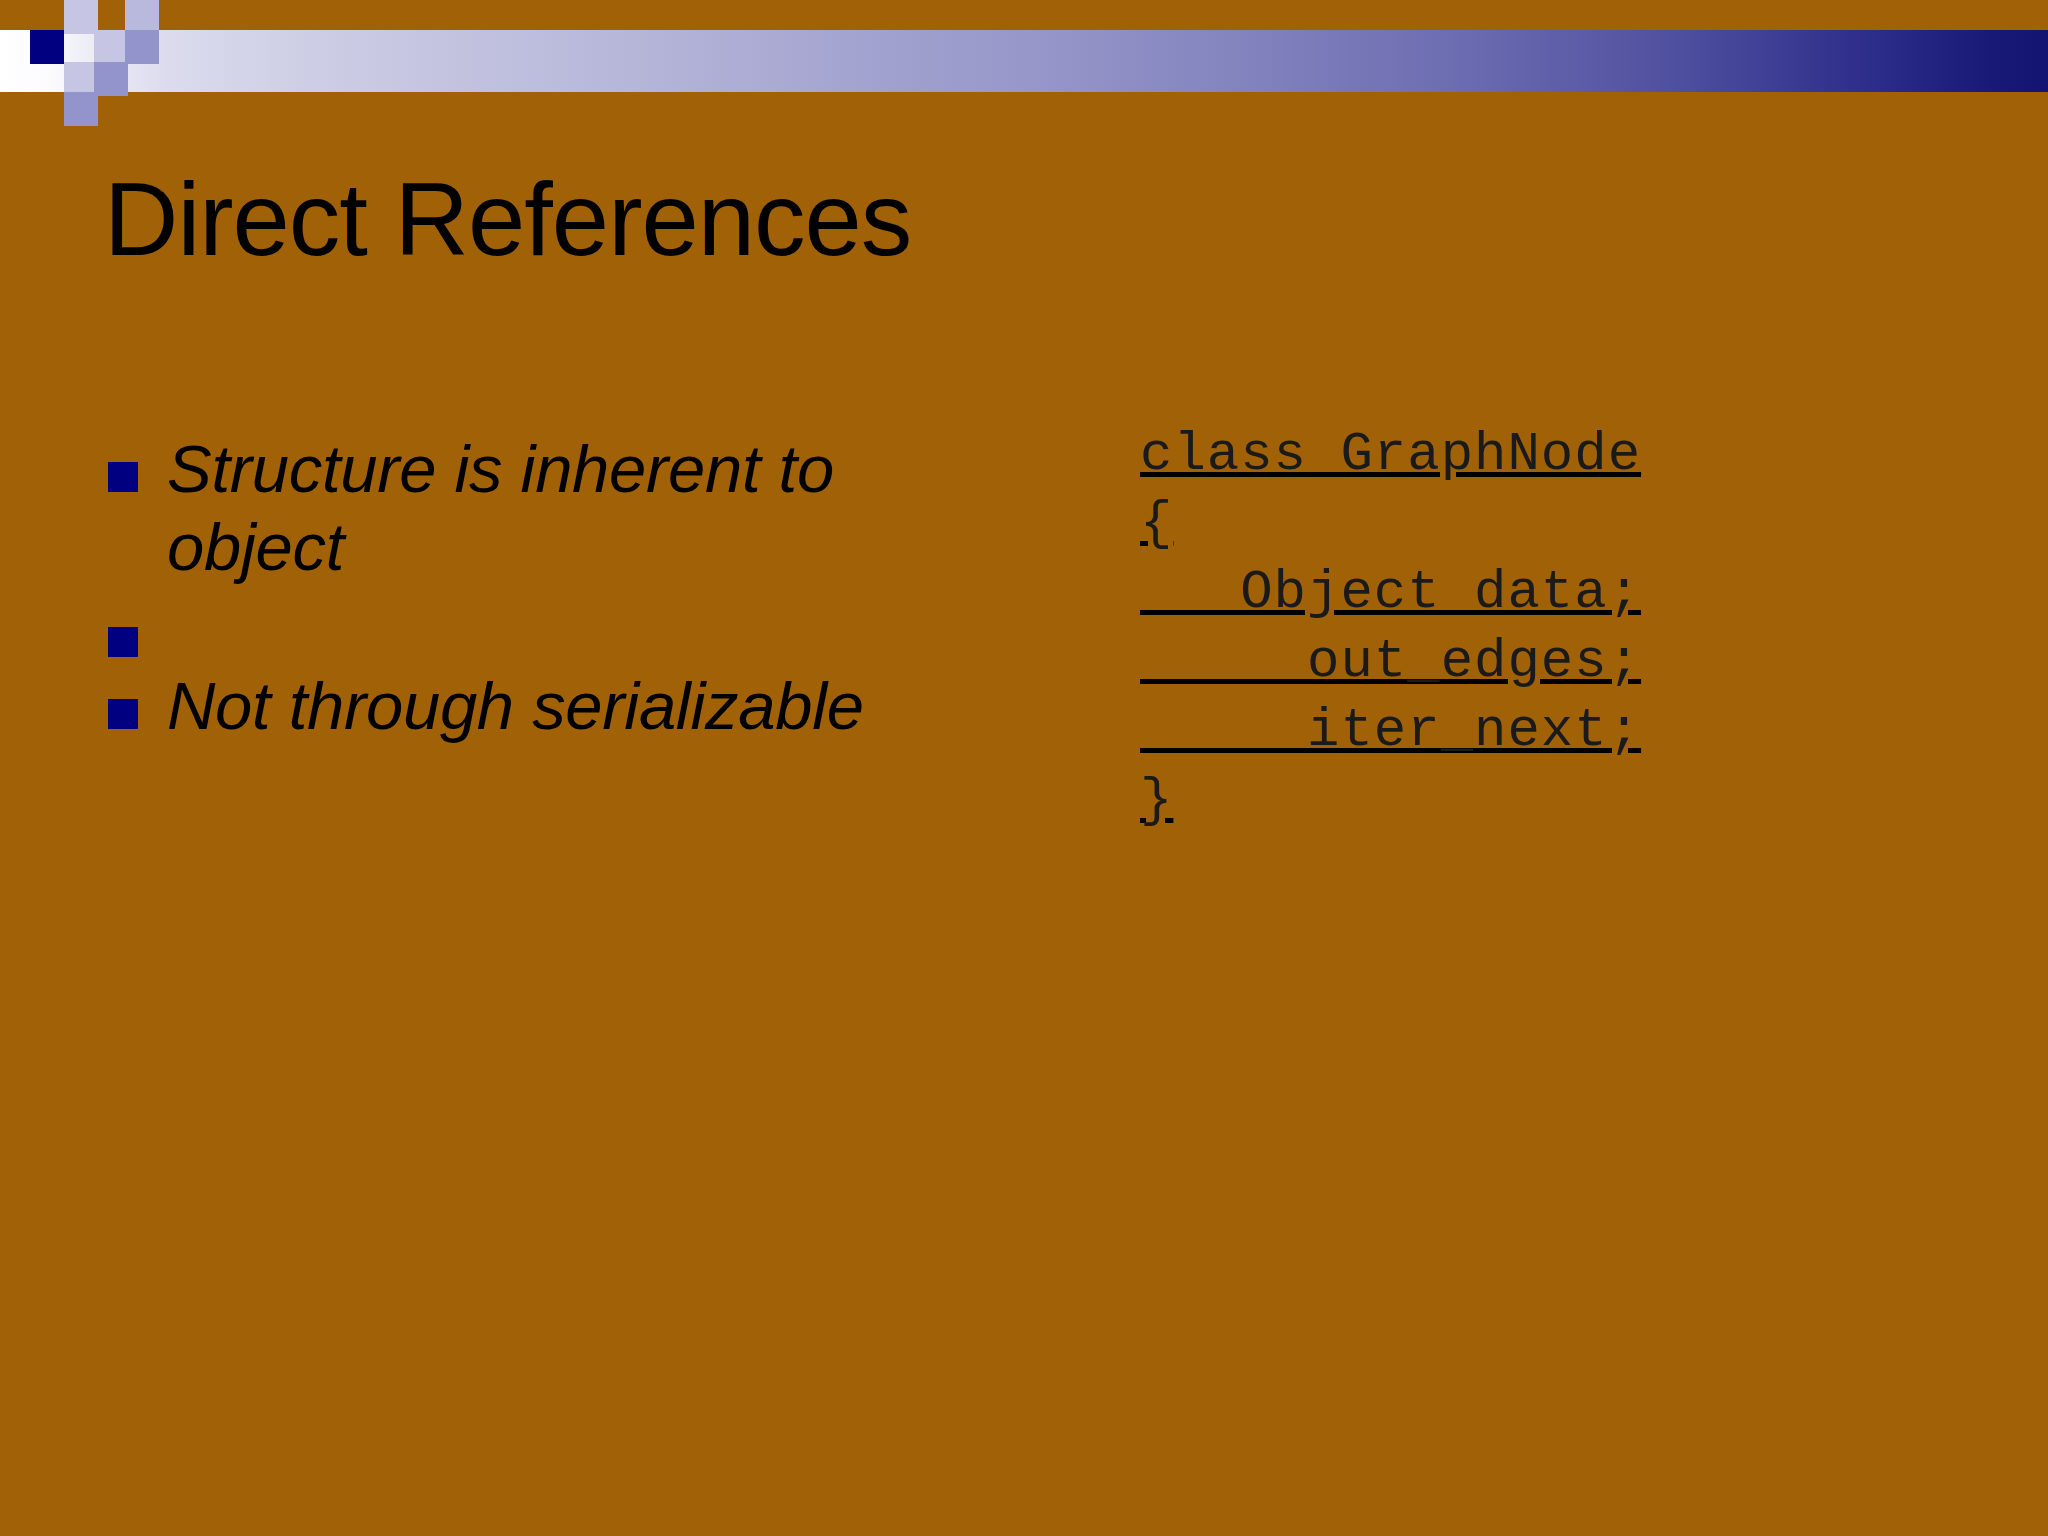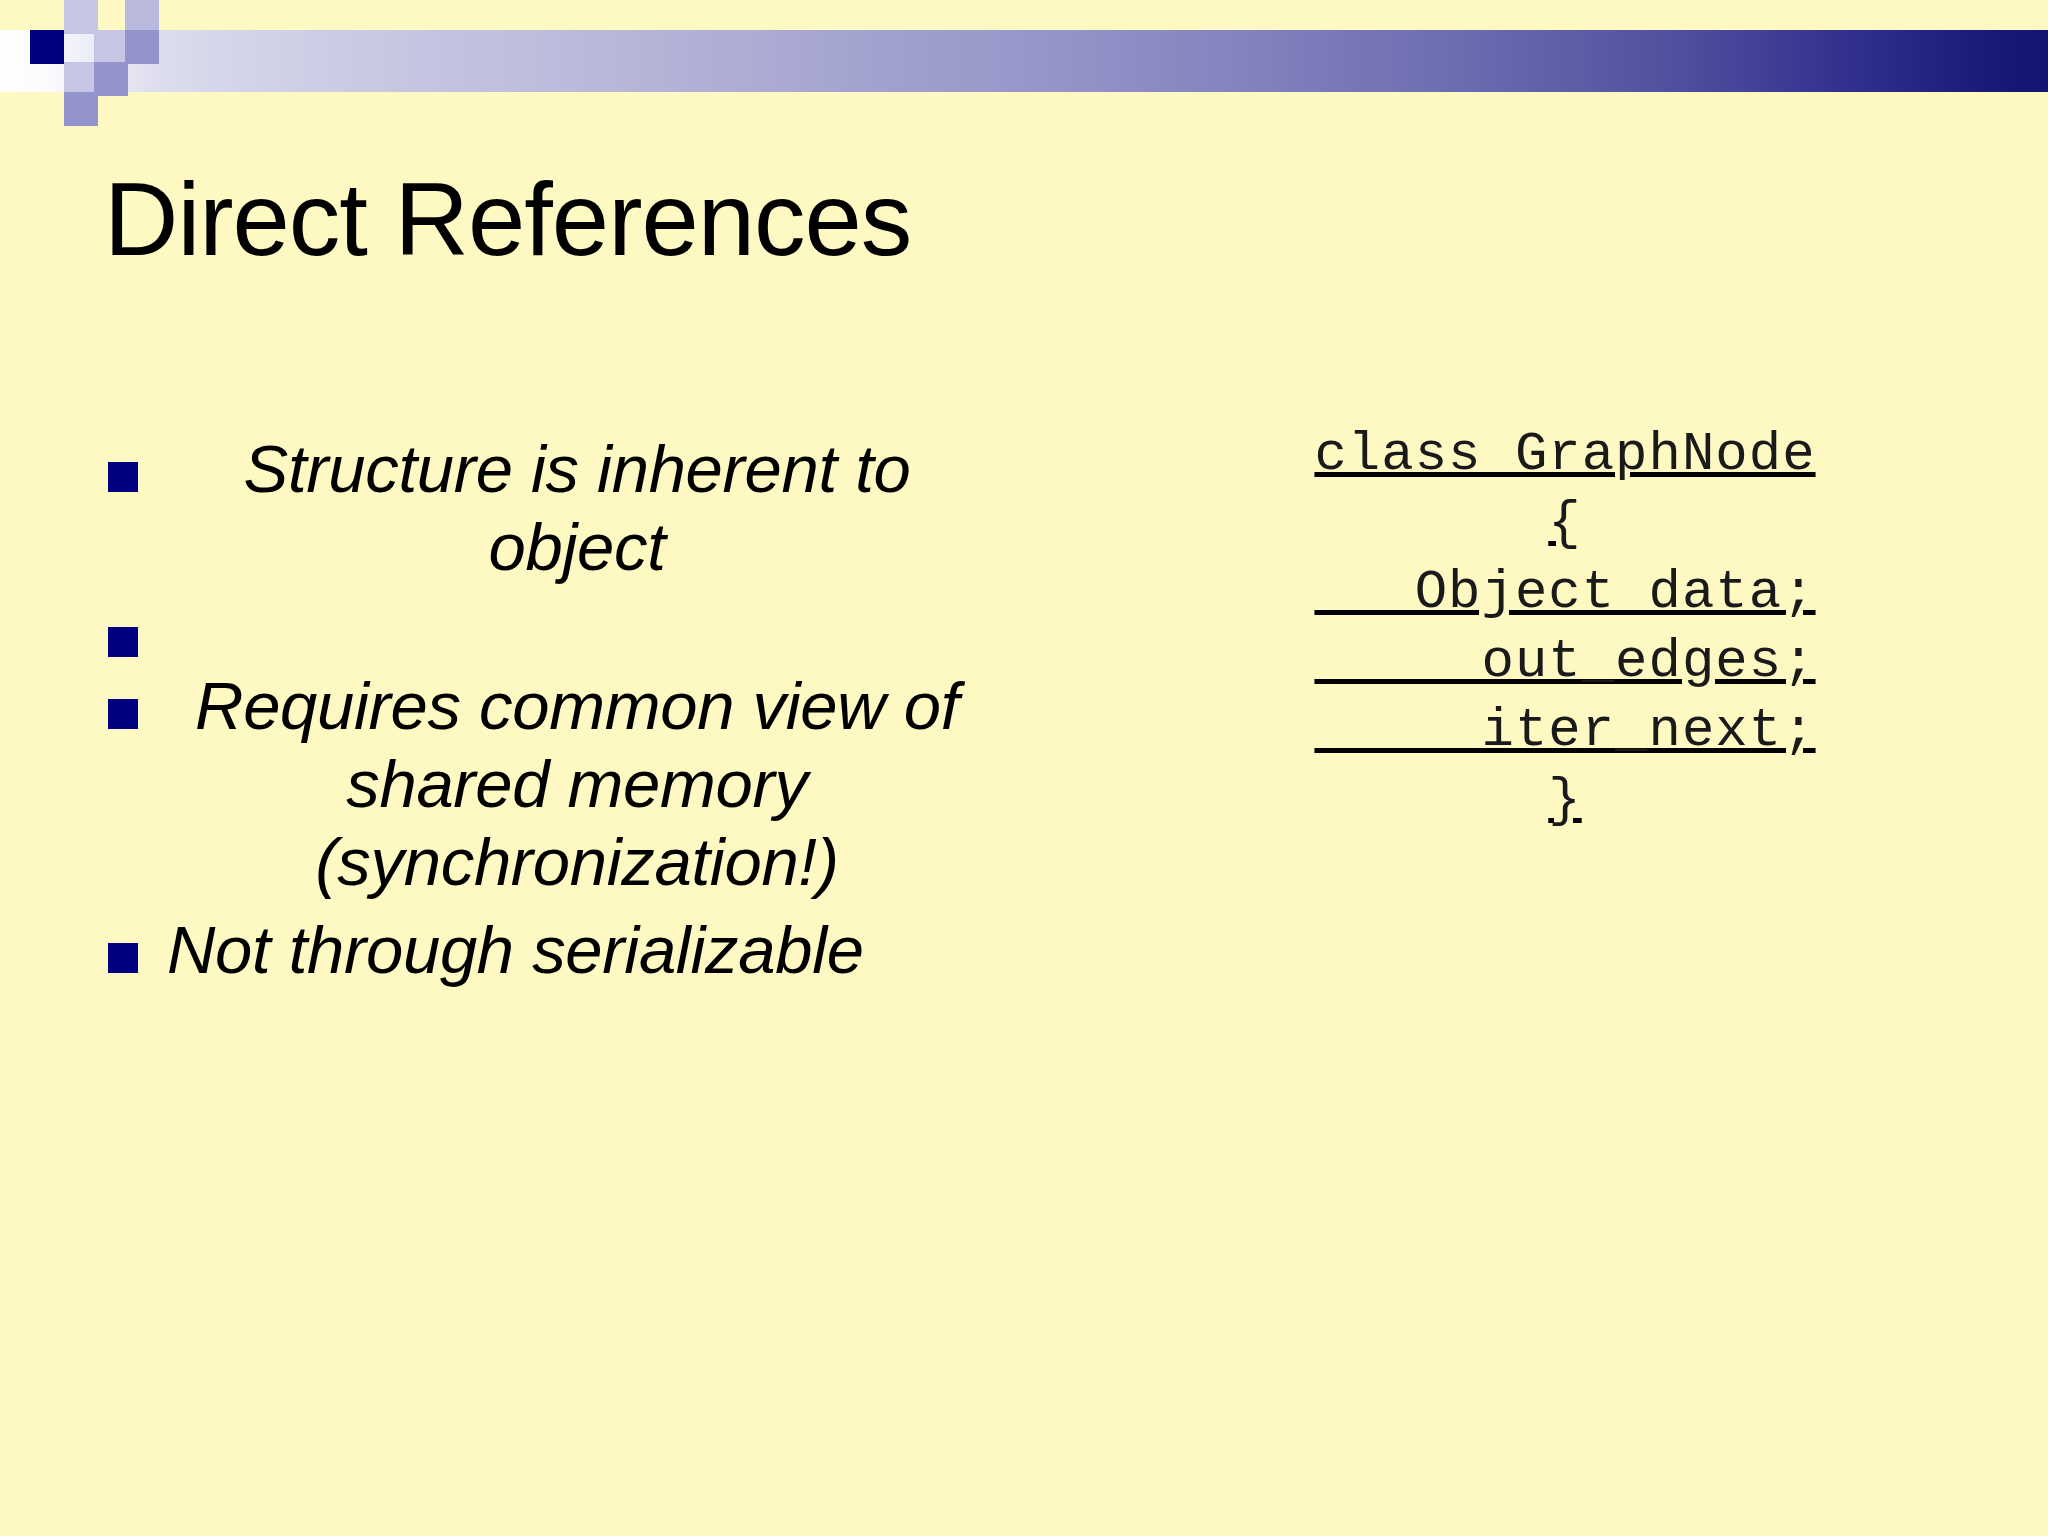--- a/index.html
+++ b/index.html
@@ -12,22 +12,21 @@
     background: #ffffff;
     font-family: "Liberation Sans", sans-serif;
     overflow: hidden;
     position: relative;
   }
 
   
   .slide {
     position: absolute;
     inset: 0;
-    background: #fef9c3;
-    text-align: center;
+    background: #a16207;
   }
 
   
   .header-deco {
     position: absolute;
     left: 0;
     top: 0;
     width: 2048px;
     height: 125px;
   }
@@ -174,24 +173,20 @@
 
       <div class="bullet-item">
         <span class="bullet-marker"></span>
         <span class="bullet-text">Structure is inherent to object</span>
       </div>
 
       <div class="bullet-item">
         <span class="bullet-marker"></span>
       </div>
 
-      <div class="bullet-item">
-        <span class="bullet-marker"></span>
-        <span class="bullet-text">Requires common view of shared memory (synchronization!)</span>
-      </div>
 
       <div class="bullet-item">
         <span class="bullet-marker"></span>
         <span class="bullet-text">Not through serializable</span>
       </div>
 
     </div>
 
     <div class="code-panel">
       <div class="code-line">class GraphNode</div>

